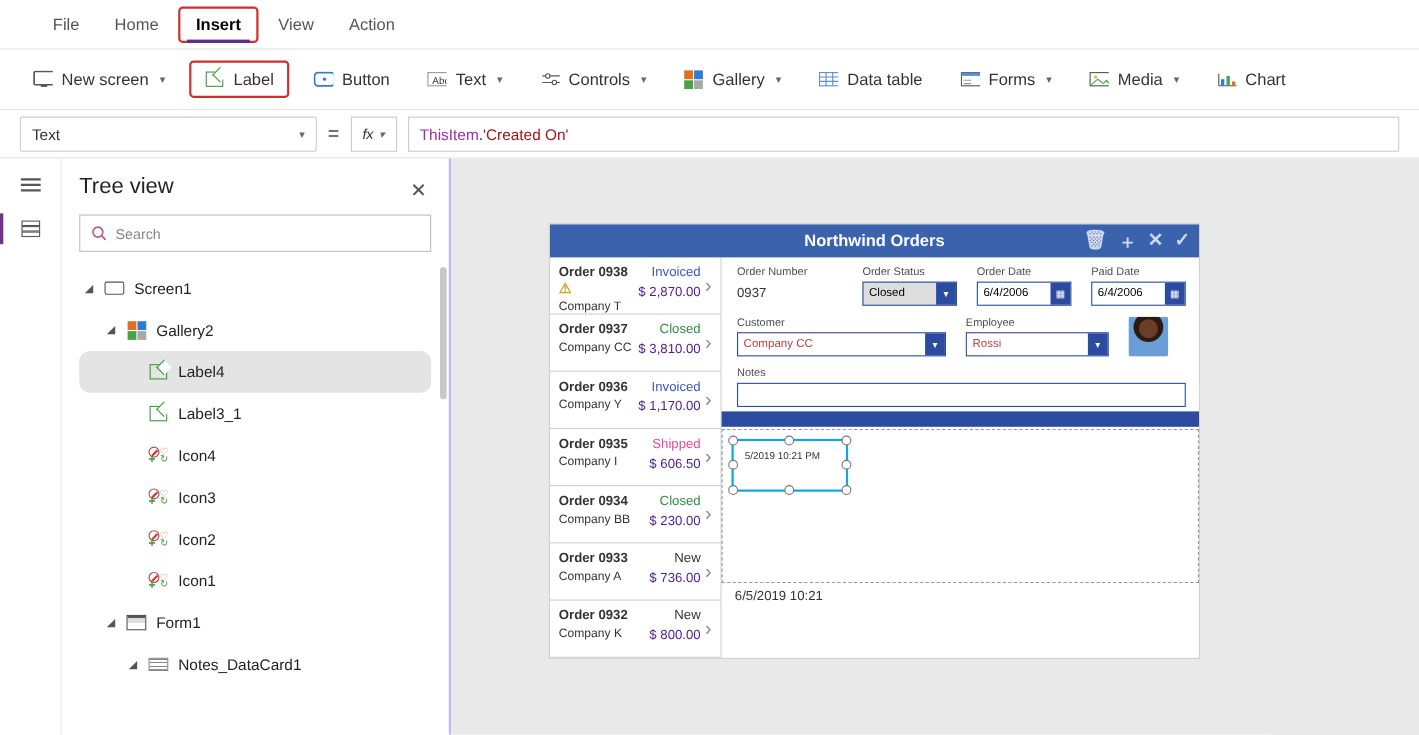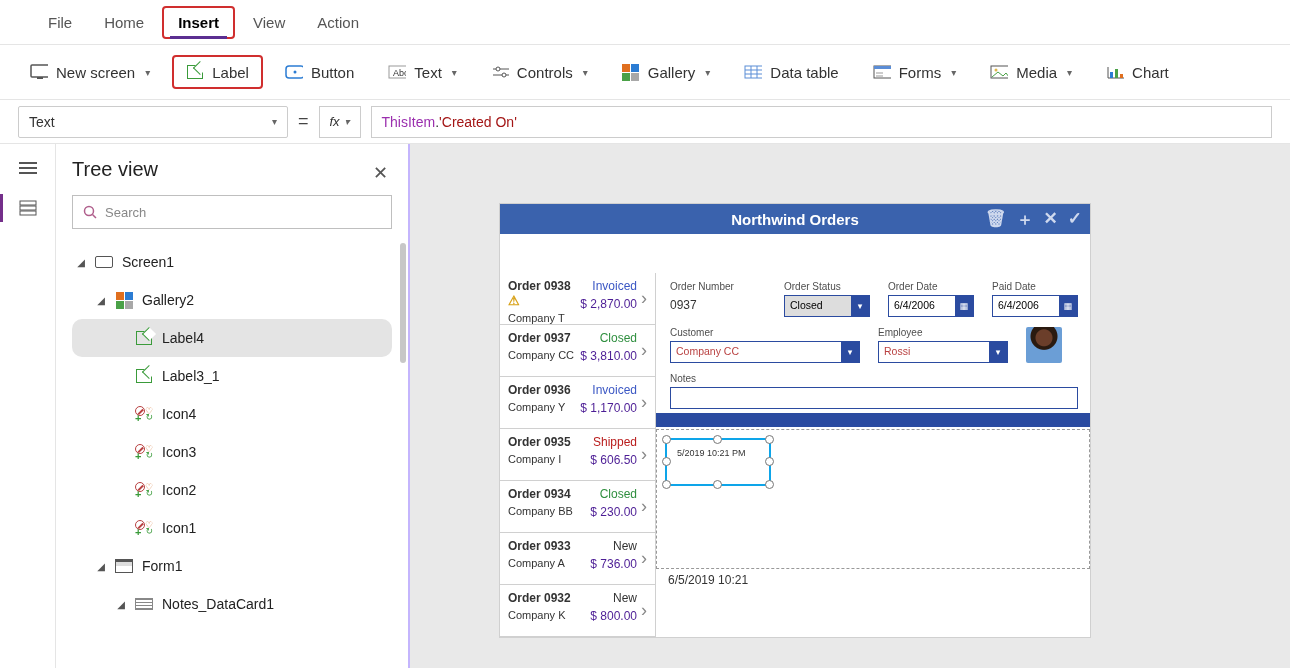--- a/index.html
+++ b/index.html
@@ -59,31 +59,31 @@
   .formico { width:18px; height:14px; border:1.5px solid #555; background:linear-gradient(#555 0 2px, #ddd 2px 6px, transparent 6px);}
   .cardico { width:18px; height:12px; border:1.5px solid #888; background:repeating-linear-gradient(#888 0 1px, transparent 1px 3px);}
   .screenico { width:18px; height:12px; border:1.5px solid #555; border-radius:2px;}
 
   
   .canvas { flex:1; background:#e9e9e9; position:relative; padding: 60px 0 0 90px; }
   .appframe { width: 590px; background:#fff; box-shadow: 0 0 0 1px #d0d0d0; }
   .app-header { background:#3a62ad; color:#fff; height:30px; display:flex; align-items:center; justify-content:center; position:relative; font-size:15px; font-weight:600;}
   .app-header .hicons { position:absolute; right:8px; top:4px; display:flex; gap:10px; color:#cfd9ee;}
   .app-header .hicons span{ cursor:pointer; font-size:17px;}
-  .app-body { display:flex;margin-top:39px; }
+  .app-body { display:flex; }
   .gallery { width:222px; border-right:1px solid #d0d0d0;}
   .grow { height:52px; border-bottom:1px solid #d0d0d0; padding:6px 8px; display:flex; position:relative;}
   .grow .titles{ flex:1;}
   .grow .line1{ font-size:12px; font-weight:600; color:#333;}
   .grow .line2{ font-size:11px; color:#333; margin-top:4px;}
   .grow .amounts{ text-align:right;}
   .grow .status{ font-size:12px;}
   .grow .amount{ font-size:12px; color:#4c1d95; margin-top:4px;}
   .grow .nav{ color:#888; font-size:18px; align-self:center; margin-left:4px;}
-  .st-invoiced{color:#3b57c4;} .st-closed{color:#2f8f3f;} .st-shipped{color:#b91c1c;} .st-new{color:#333;}
+  .st-invoiced{color:#3b57c4;} .st-closed{color:#2f8f3f;} .st-shipped{color:#ec4899;} .st-new{color:#333;}
   .warn{ color:#d8a21a; font-size:13px;}
 
   .detailpane { flex:1; padding: 8px 12px 0 14px;}
   .lbl { font-size:10px; color:#4e4e4e; margin-bottom:3px;}
   .row { display:flex; gap:18px; margin-bottom:10px;}
   .field-sm { width:96px;}
   .field-md { width:190px;}
   .ddframe{ height:22px; border:1.5px solid #2b4ba0; display:flex; background:#fff;}
   .ddframe.grey{ background:#ddd;}
   .ddframe .val{ flex:1; font-size:10.5px; color:#b94141; padding:3px 5px;}

